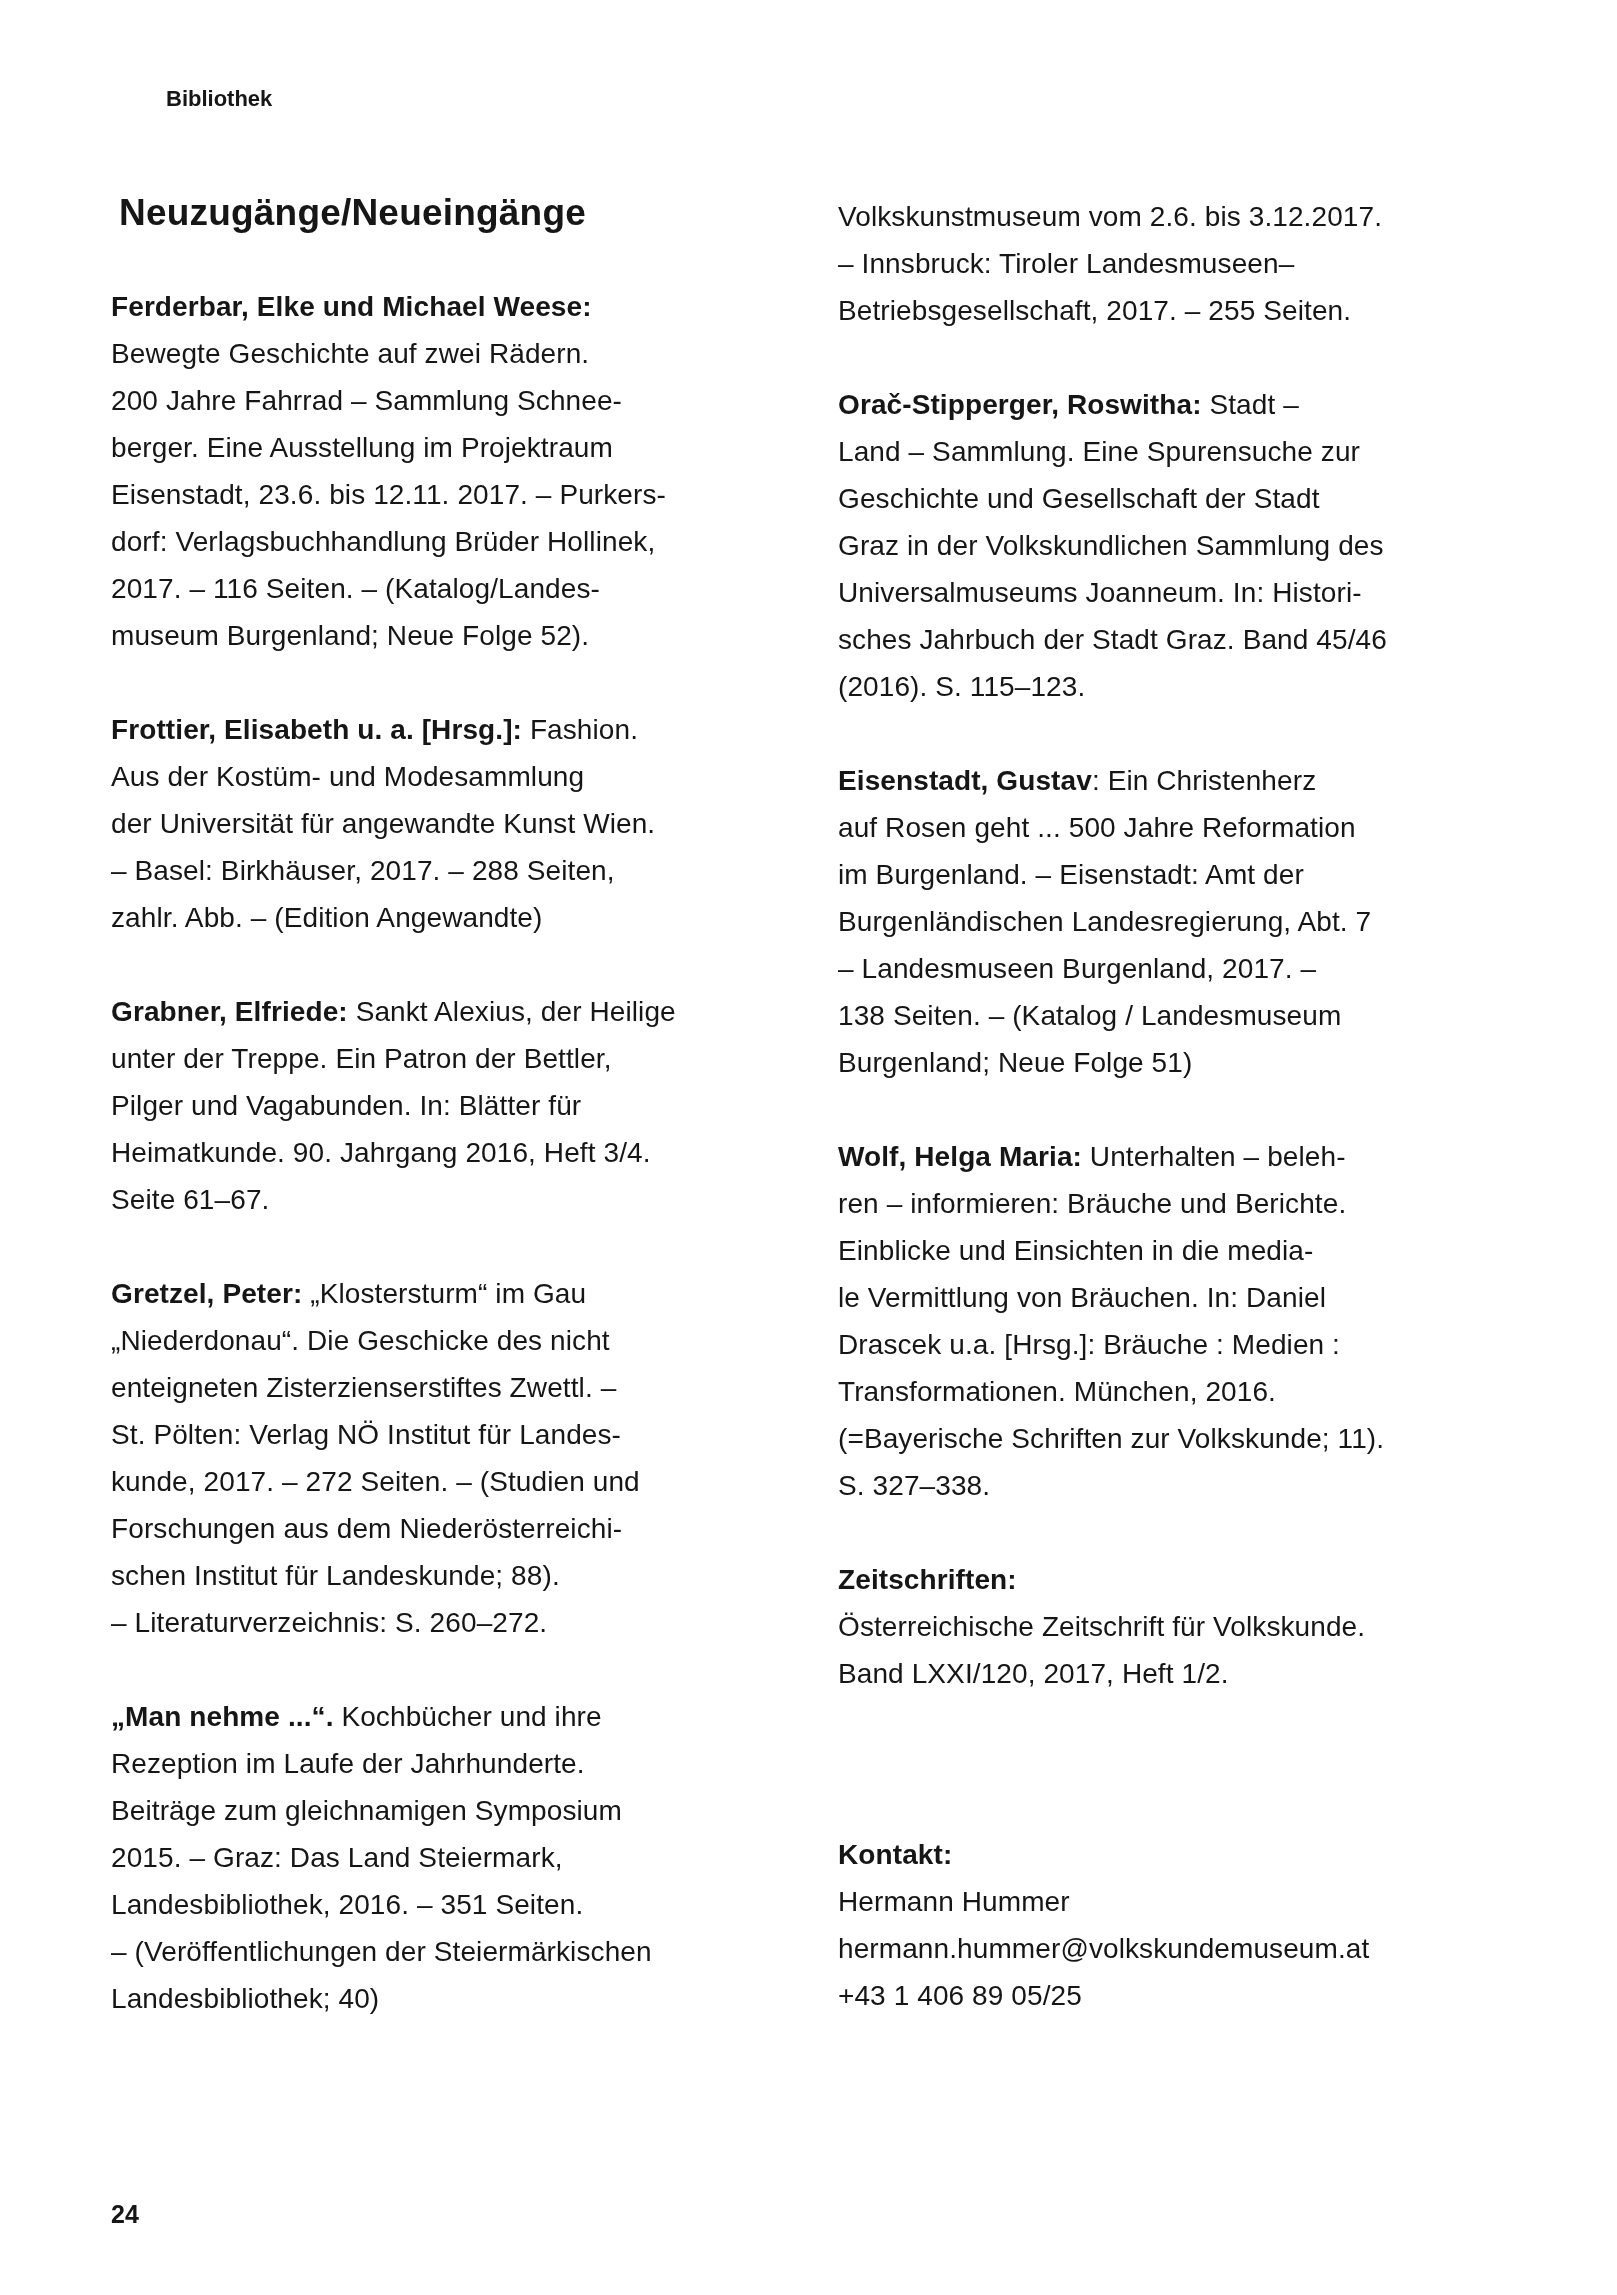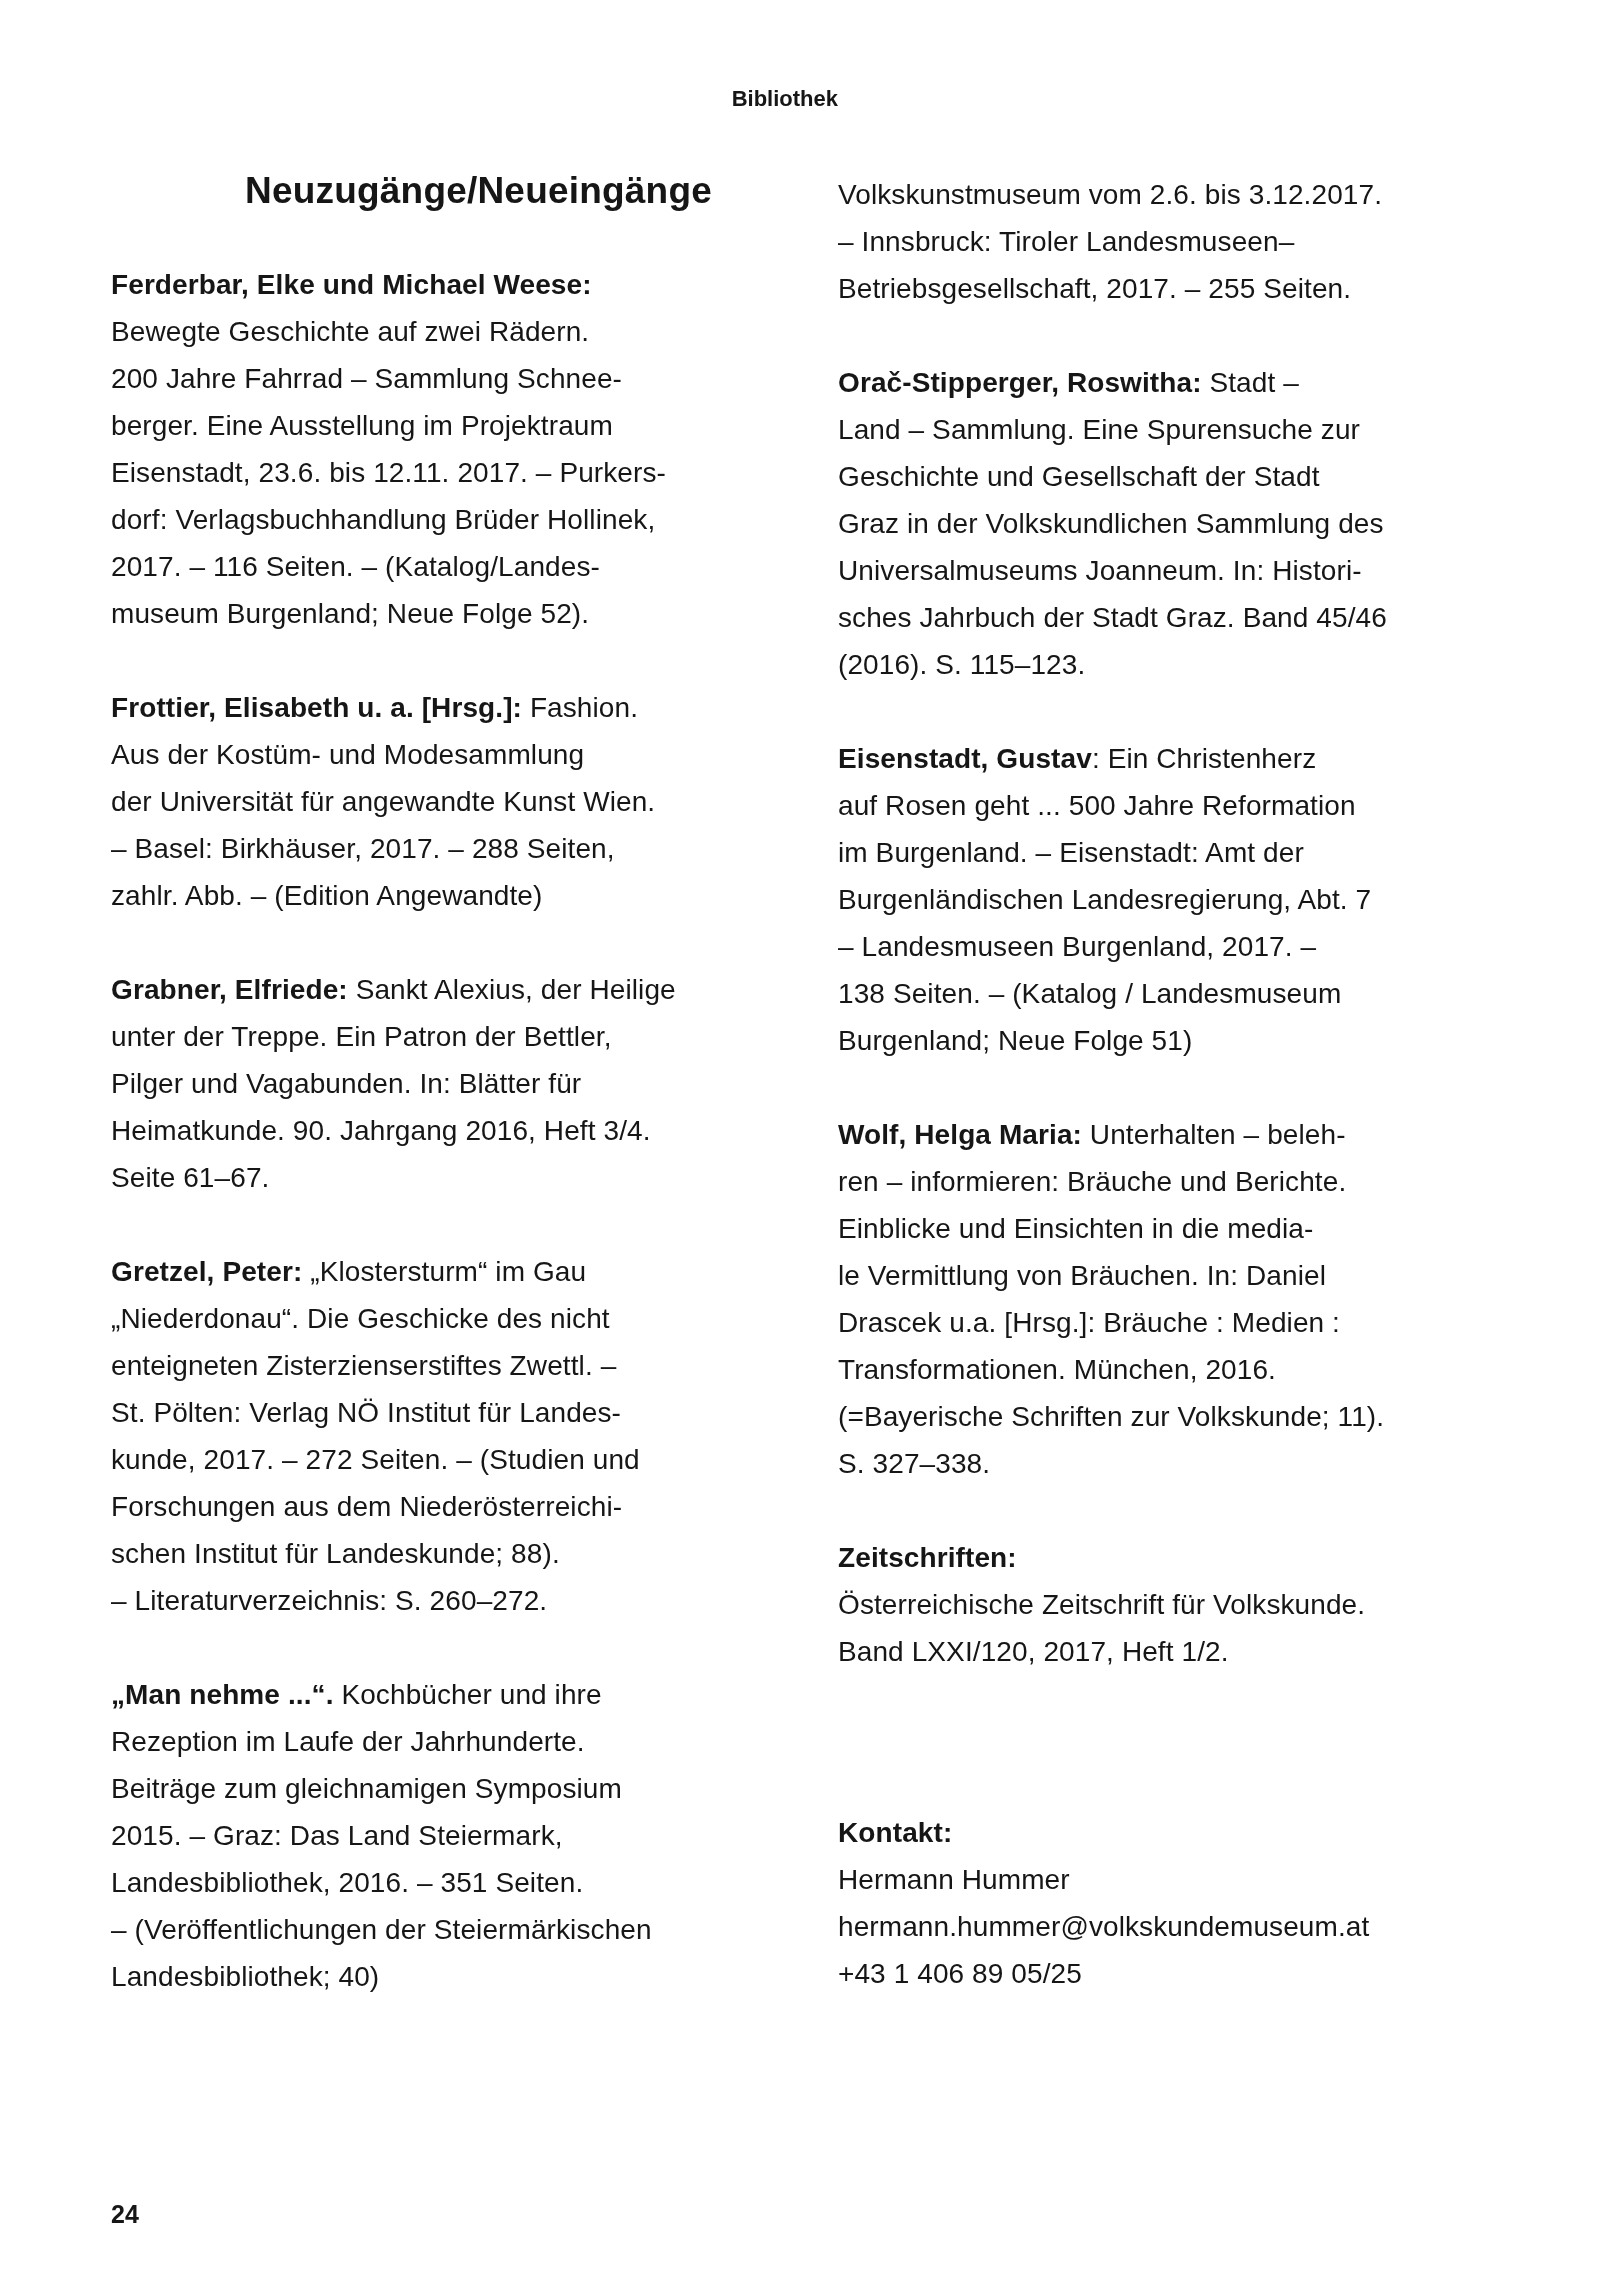--- a/index.html
+++ b/index.html
@@ -11,43 +11,41 @@
     background: #ffffff;
     color: #161616;
     font-family: "Liberation Sans", "DejaVu Sans", sans-serif;
     padding: 85px 73px 0 111px;
     overflow: hidden;
   }
   .header {
     display: flex;
     font-size: 22px;
     line-height: 27.5px;
-    margin-bottom: 58px;
-    text-align: right;
+    margin-bottom: 80px;
   }
   .h-left {
     width: 727px;
     padding-left: 55px;
     font-weight: 700;
   }
   .h-right {
     flex: 1;
     padding-left: 50px;
     font-weight: 400;
   }
   .body-cols { display: flex; }
   .col-left { width: 727px; }
   .col-right { flex: 1; }
   .title {
     font-size: 37px;
     line-height: 40px;
     font-weight: 700;
     letter-spacing: 0.2px;
     margin: 0 0 50px 8px;
-    text-align: center;
   }
   .entry {
     font-size: 28px;
     line-height: 47px;
     white-space: pre-line;
     margin: 0 0 47px 0;
     letter-spacing: 0.1px;
   }
   .entry b { font-weight: 700; }
   .contact-block { margin-top: 134px; }

